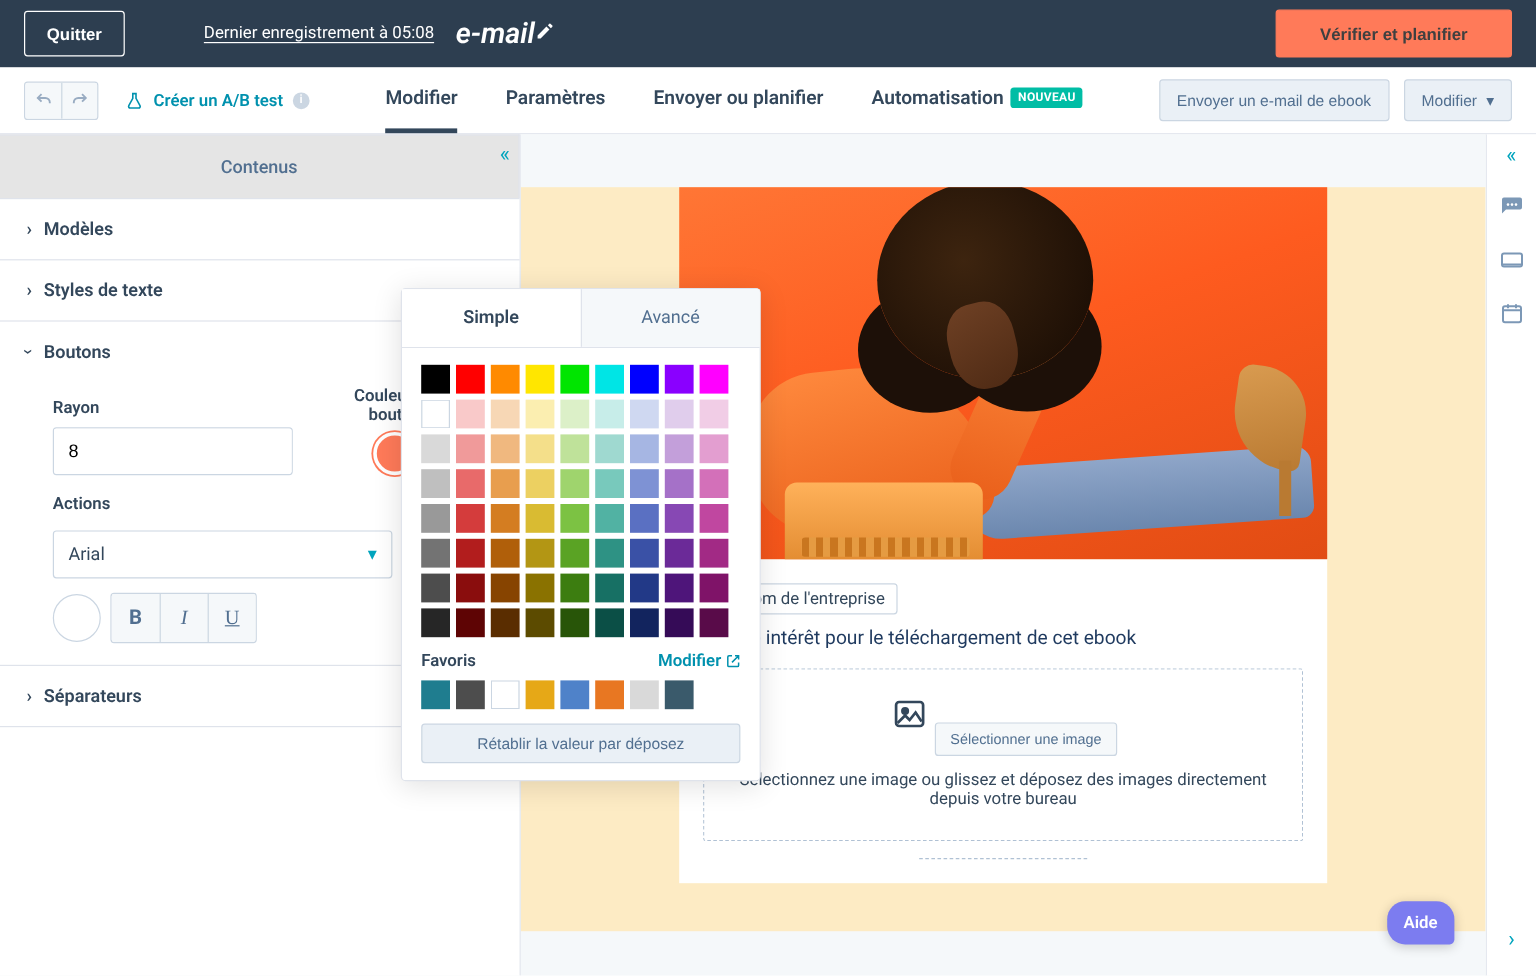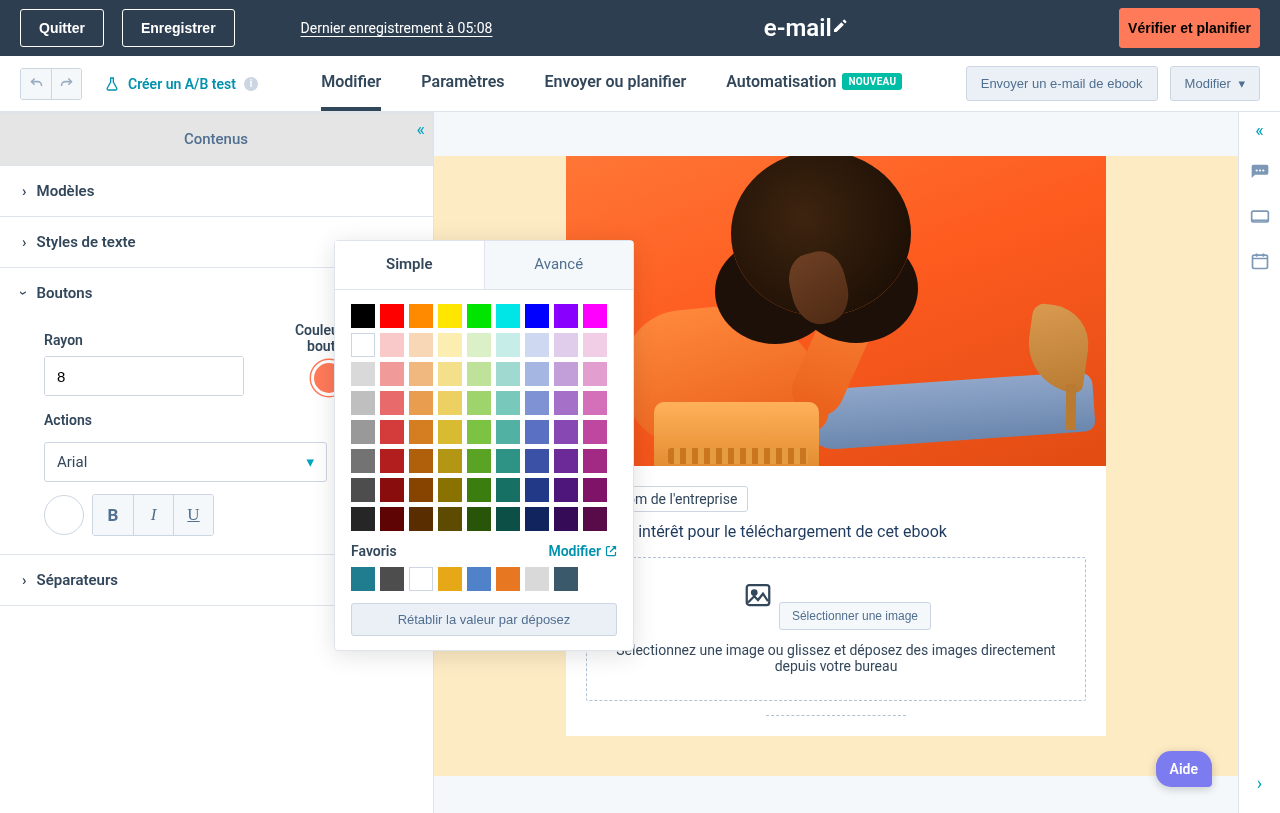--- a/index.html
+++ b/index.html
@@ -48,35 +48,36 @@
   .save-stamp {
     color: #fff;
     font-size: 14px;
     text-decoration: underline;
     text-underline-offset: 3px;
     margin-left: 48px;
   }
   .title-wrap {
     flex: 1;
     display: flex;
-    justify-content: center;
+    justify-content: flex-start;
     align-items: center;
     color: #fff;
+    font-style: italic;
   }
   .title-text {
     font-size: 24px;
     font-weight: 600;
   }
   .btn-primary {
     background: var(--orange);
     border: 1px solid var(--orange);
-    color: #000000;
+    color: #404040;
     font-weight: 600;
     font-size: 14px;
-    padding: 11px 8px;
+    padding: 11px 36px;
     border-radius: 3px;
     cursor: pointer;
   }
   
   .secondbar {
     height: 56px;
     border-bottom: 1px solid var(--border-light);
     display: flex;
     align-items: center;
     padding: 0 20px;
@@ -583,21 +584,20 @@
     box-shadow: 0 2px 10px rgba(0,0,0,0.2);
     cursor: pointer;
   }
   .caret-down::after { content: "▾"; }
 </style>
 </head>
 <body>
 
 <div class="topbar">
   <button class="btn-outline">Quitter</button>
-  <button class="btn-outline">Enregistrer</button>
   <a class="save-stamp">Dernier enregistrement à 05:08</a>
   <div class="title-wrap">
     <span class="title-text">e-mail</span>
     <span style="cursor:pointer">
       <svg width="16" height="16" viewBox="0 0 24 24" fill="#fff">
           <path d="M3 17.25V21h3.75L17.81 9.94l-3.75-3.75L3 17.25zM21.41 6.34a1 1 0 0 0 0-1.41l-2.34-2.34a1 1 0 0 0-1.41 0l-1.83 1.83 3.75 3.75 1.83-1.83z"></path>
         </svg>
     </span>
   </div>
   <button class="btn-primary">Vérifier et planifier</button>

